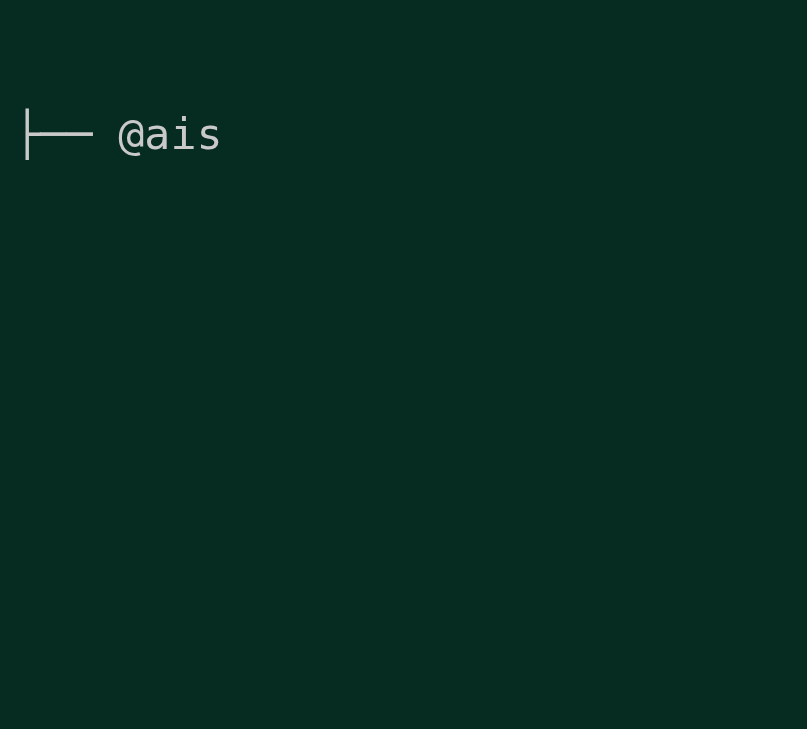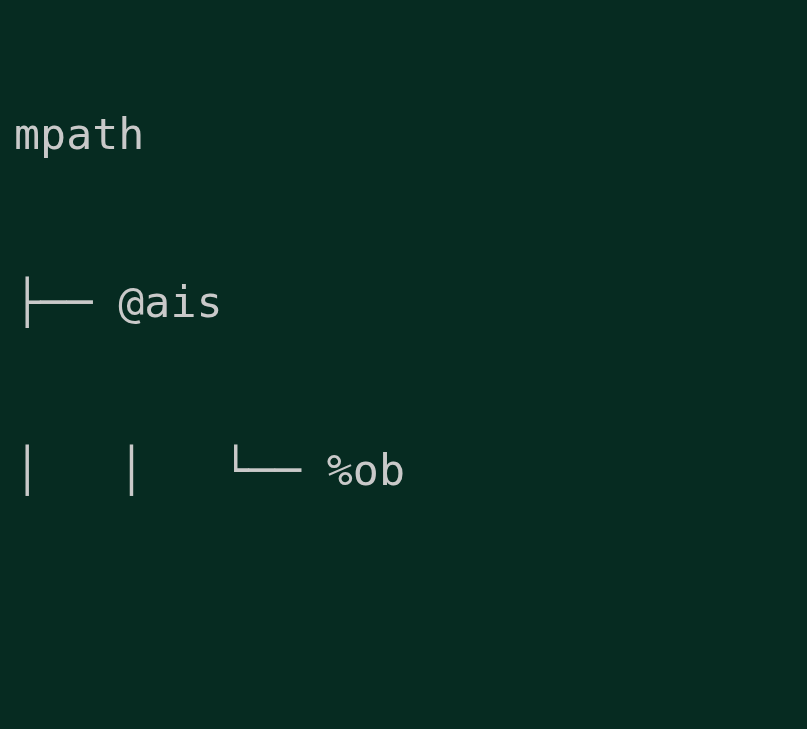--- a/index.html
+++ b/index.html
@@ -14,23 +14,21 @@
     line-height:56px;
     color:#c9c9c9;
     white-space:pre;
   }
   .line { height:56px; }
 </style>
 </head>
 <body>
 
 <div class="term">
-  <div class="line">mpath</div>
   <div class="line">├── @ais</div>
-  <div class="line">│   │   └── %ob</div>
   
   
   
   
   
   
   
   
   
 </div>

